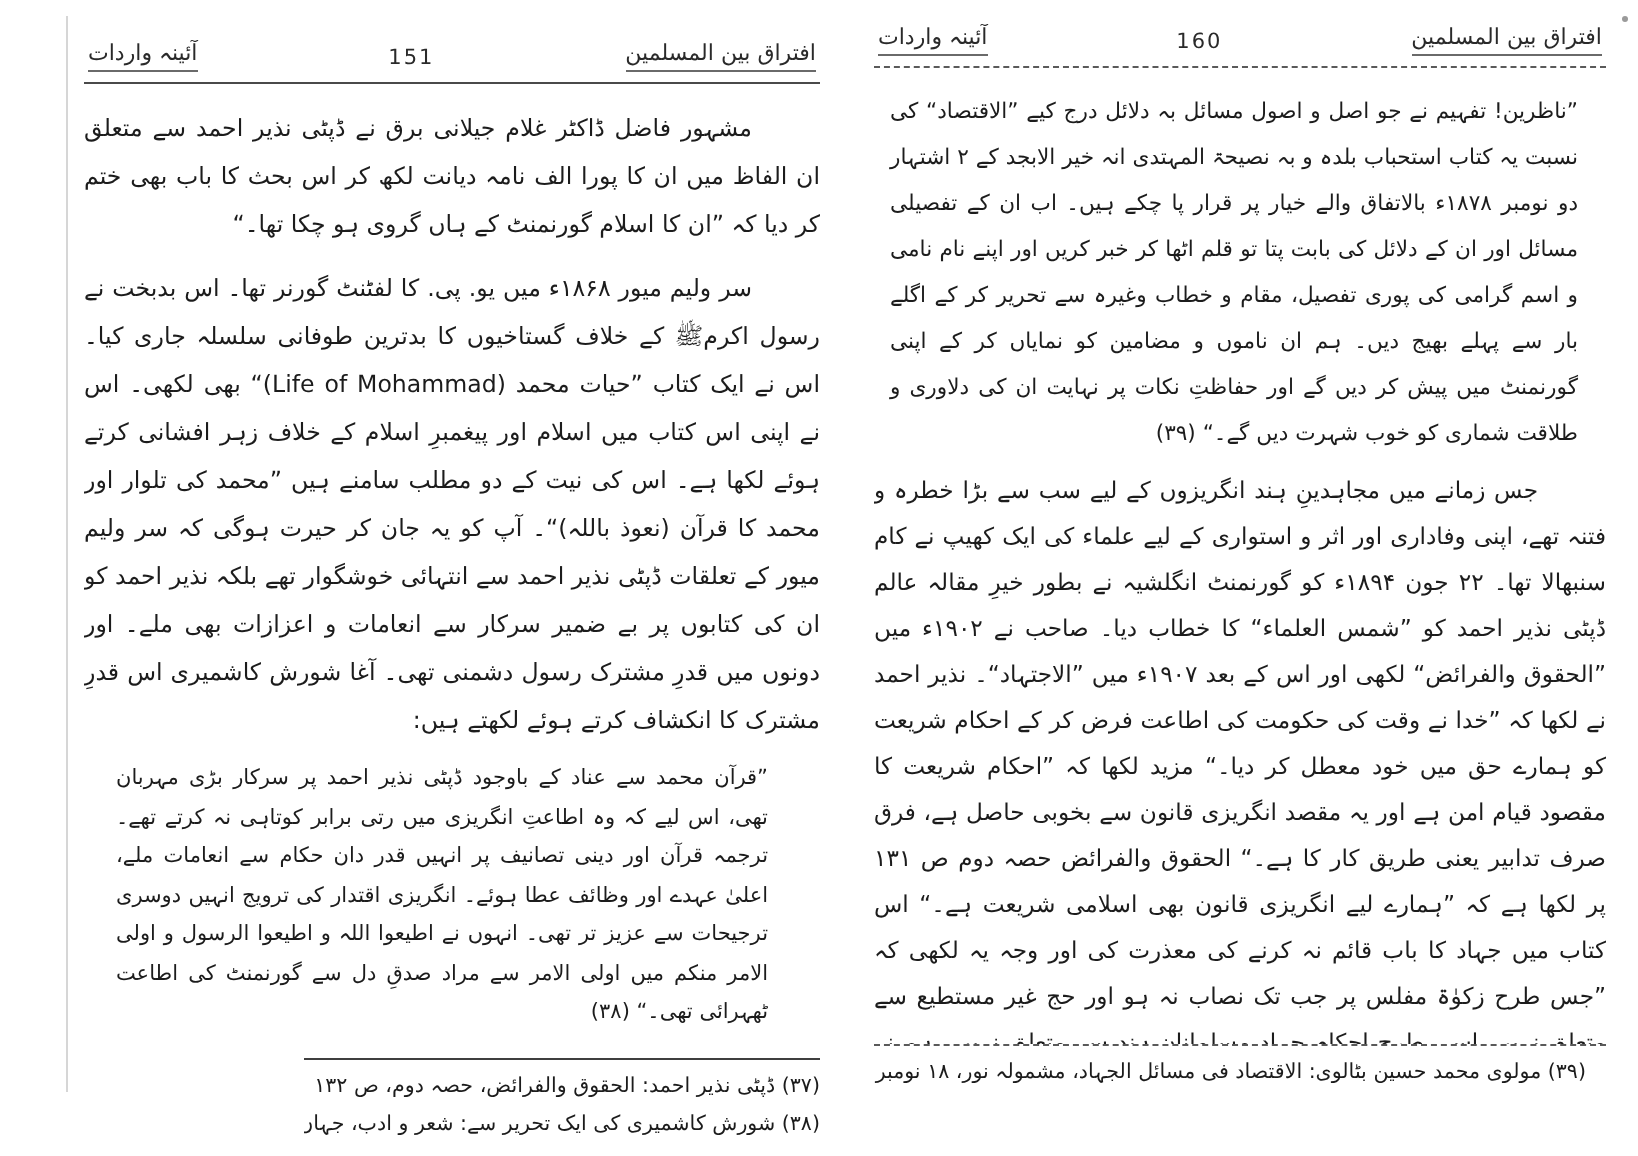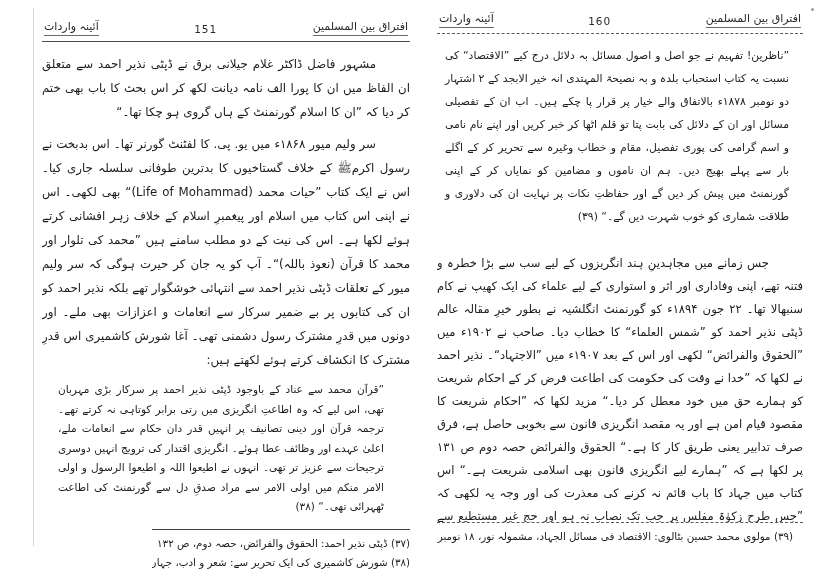--- a/index.html
+++ b/index.html
@@ -36,21 +36,21 @@
   .page-right .body-text{font-size:11.6px;line-height:23px;}
 
   .para{margin:0 0 8px 0;}
   .para-indent{text-indent:34px;}
 
   .quote-block{
     margin:8px 26px 8px 16px;
     font-size:10.5px;line-height:19.5px;
     text-align:justify;text-align-last:right;
   }
-  .page-right .quote-block{margin:0 14px 24px 8px;font-size:10.8px;line-height:23px;}
+  .page-right .quote-block{margin:0 14px 6px 8px;font-size:10.8px;line-height:23px;}
 
   .footnotes{
     position:absolute;bottom:0;right:0;left:0;
     background:#ffffff;
     font-size:10.3px;line-height:19px;
     text-align:right;
     padding-top:4px;
   }
   .page-left .footnotes{
     width:70%;left:auto;

